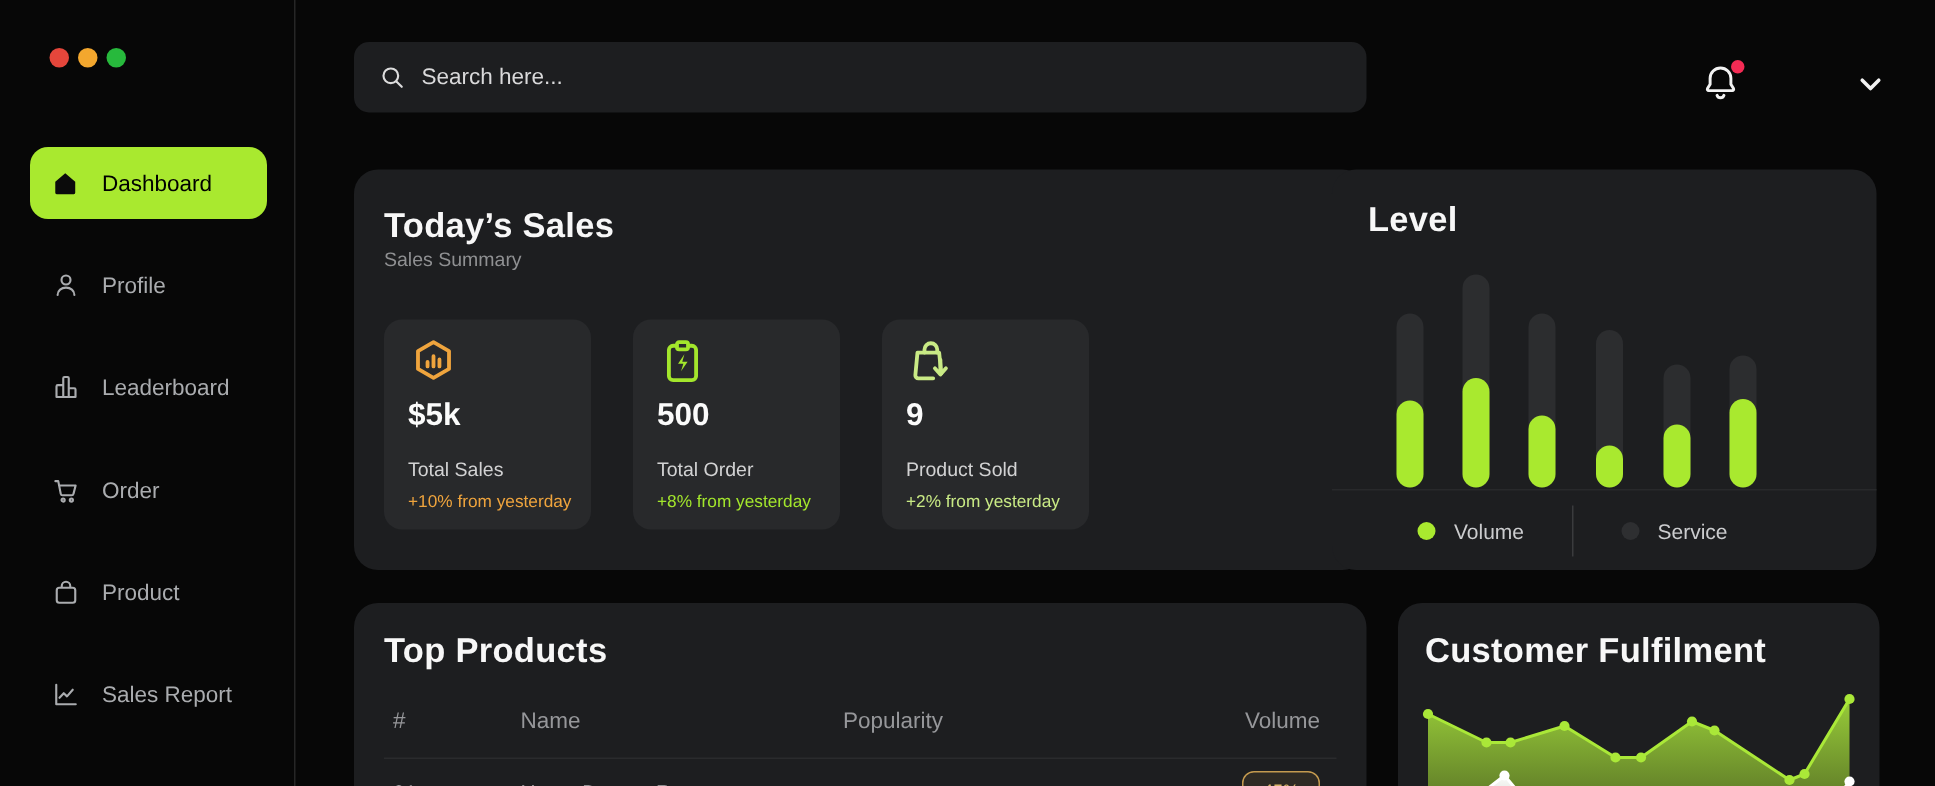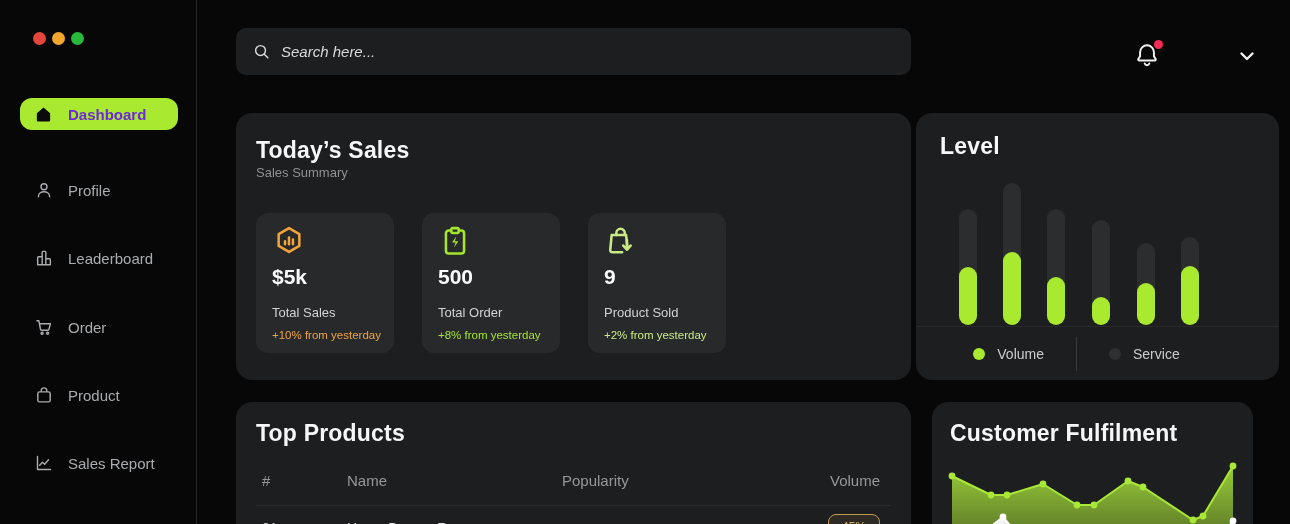--- a/index.html
+++ b/index.html
@@ -8,43 +8,43 @@
 
   
   .sidebar { position:absolute; left:0; top:0; width:197px; height:524px;
     border-right:1px solid #262626; background:#070707; }
   .traffic { position:absolute; left:33px; top:32px; display:flex; gap:6px; }
   .traffic .dot { width:13px; height:13px; border-radius:50%; }
   .nav-item { position:absolute; left:20px; width:172px; height:40px;
     display:flex; align-items:center; gap:14px; padding-left:14px;
     color:#aaacaf; font-size:15px; border-radius:12px; cursor:pointer; }
   .nav-item .ni { width:20px; height:20px; flex:0 0 20px; display:flex; align-items:center; }
-  .nav-item.active { left:20px; width:158px; height:32px; background:var(--accent);
-    color:#6d28d9; font-weight:700; }
+  .nav-item.active { left:20px; width:158px; height:48px; background:var(--accent);
+    color:#000000; font-weight:400; }
   svg { display:block; }
 
   
   .search { position:absolute; left:236px; top:28px; width:675px; height:47px;
     background:#1d1e20; border-radius:10px; display:flex; align-items:center;
     gap:10px; padding:0 16px; }
   .search input { flex:1; background:transparent; border:none; outline:none;
-    color:#f97316; font-size:15px; font-family:"Liberation Sans", sans-serif;font-style:italic; }
+    color:#f97316; font-size:15px; font-family:"Liberation Sans", sans-serif; }
   .search input::placeholder { color:#d9d9da; opacity:1; }
   .bell { position:absolute; left:1133px; top:40px; width:32px; height:32px; cursor:pointer; }
   .bell .ndot { position:absolute; right:2px; top:0px; width:9px; height:9px;
     border-radius:50%; background:#f42b54; }
   .chevron { position:absolute; left:1234px; top:44px; width:26px; height:24px; cursor:pointer; }
 
   
   .card { position:absolute; background:#1d1e20; border-radius:16px; }
   .card-title { position:absolute; font-size:23px; font-weight:700; color:#f7f7f7;
     letter-spacing:.2px; }
 
   .card-today   { left:236px; top:113px; width:675px; height:267px; }
-  .card-level   { left:916px; top:113px; width:363px; height:267px; }
+  .card-level   { left:888px; top:113px; width:363px; height:267px; }
   .card-tp      { left:236px; top:402px; width:675px; height:300px; }
   .card-ful     { left:932px; top:402px; width:321px; height:250px; }
 
   .sub { position:absolute; left:20px; top:52px; font-size:13px; color:#8f9092; }
 
   
   .stat { position:absolute; top:100px; width:138px; height:140px;
     background:#28292b; border-radius:12px; padding:12px 16px; }
   .stat .s-icon { position:absolute; left:16px; top:11px; width:34px; height:34px; color:var(--sc); }
   .stat .s-value { position:absolute; left:16px; top:52px; font-size:21px; font-weight:700; color:#fbfbfb; }

